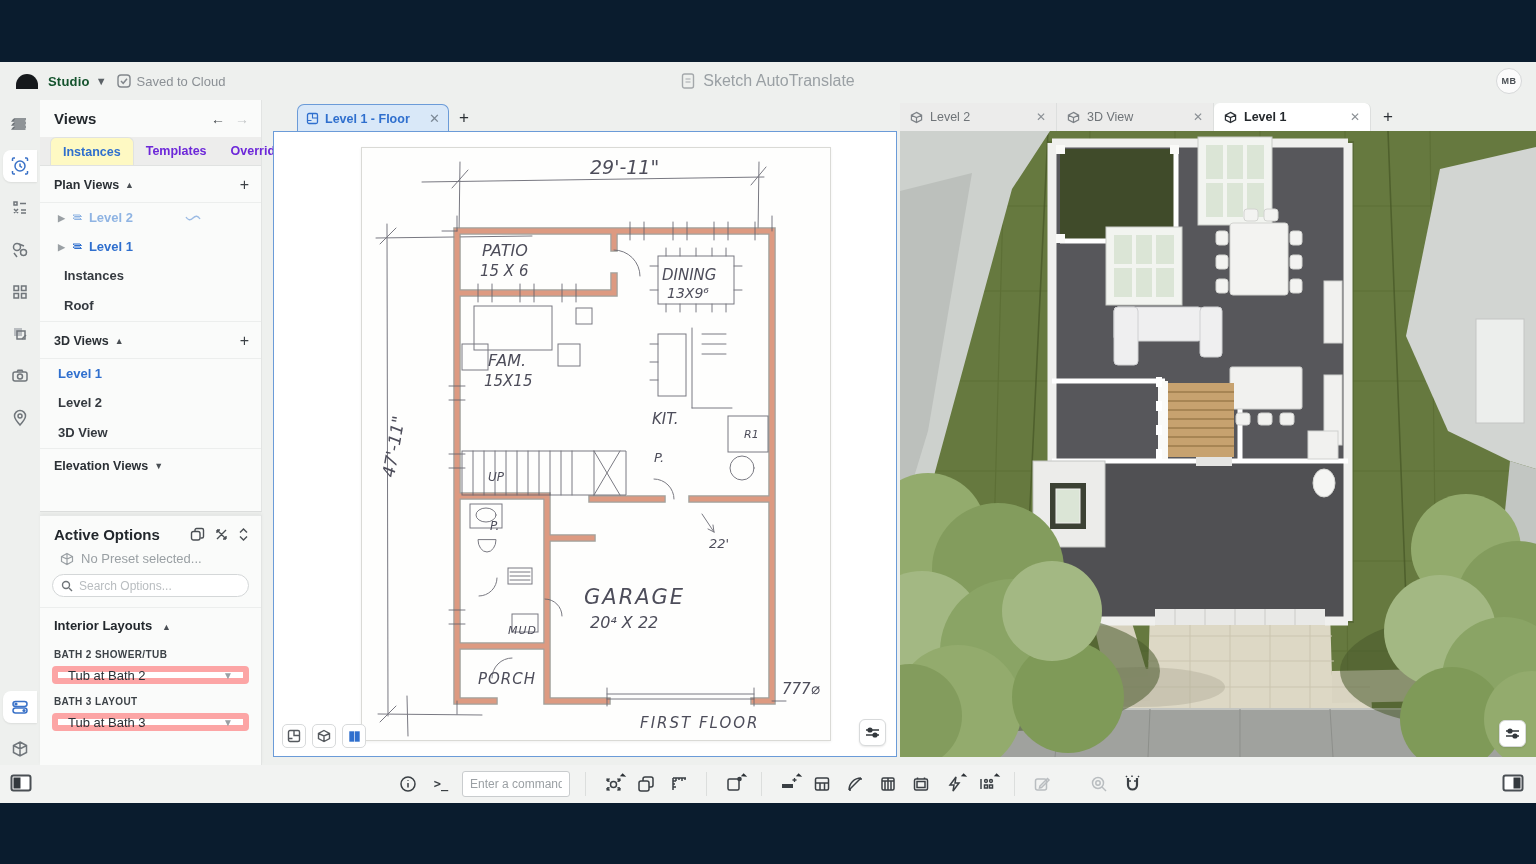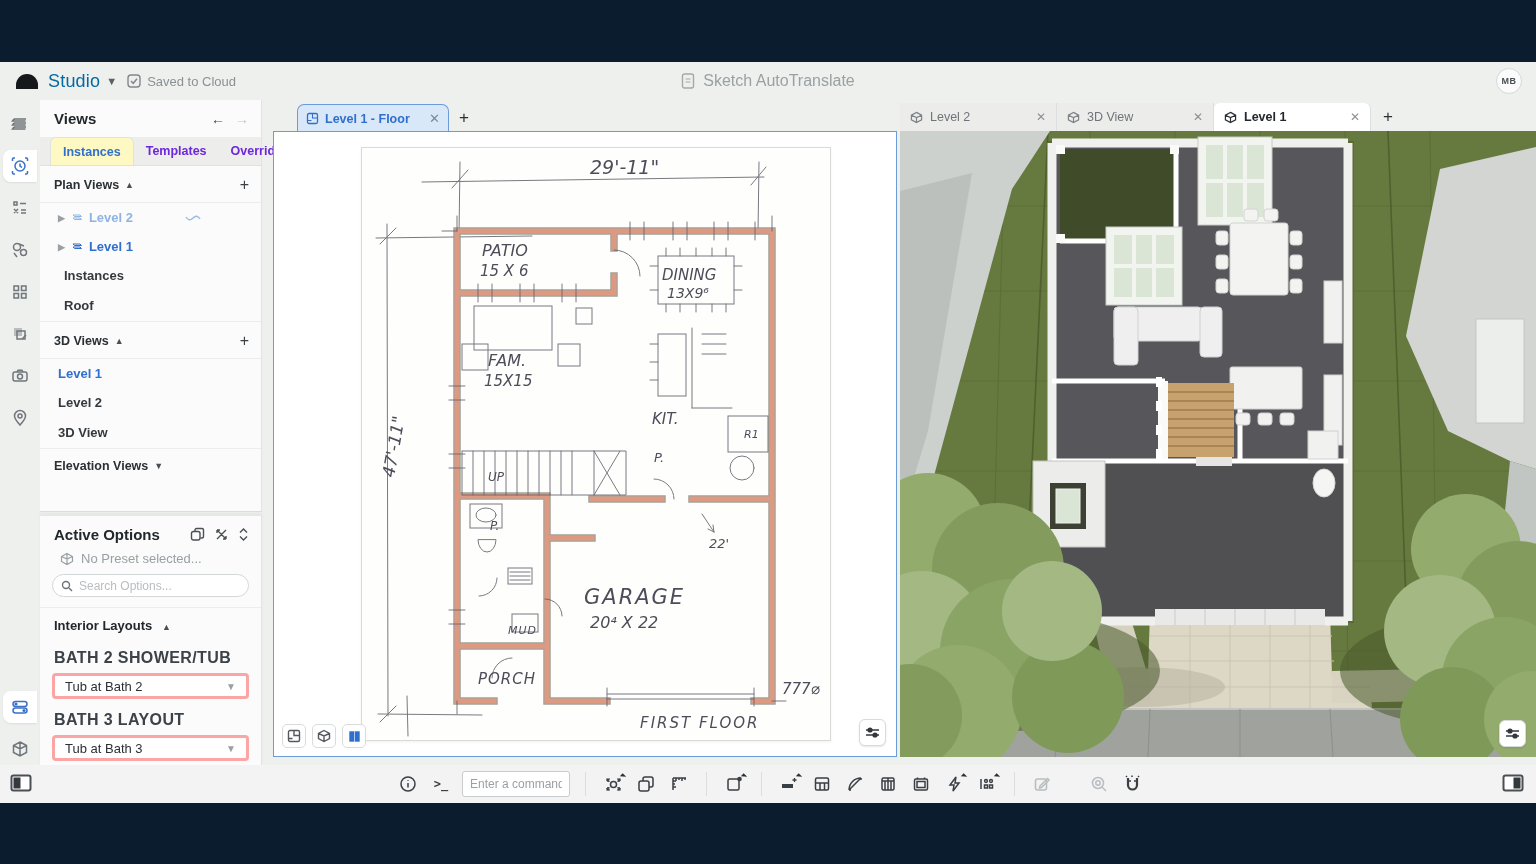--- a/index.html
+++ b/index.html
@@ -6,21 +6,21 @@
   html,body { width:1536px; height:864px; overflow:hidden; font-family:"Liberation Sans",sans-serif; background:#0a1c2e; }
   .abs { position:absolute; }
   #stage { position:relative; width:1536px; height:864px; }
   #navy-top { top:0; left:0; width:1536px; height:62px; background:#0a1c2e; }
   #navy-bottom { bottom:0; left:0; width:1536px; height:61px; background:#0a1c2e; }
   #app { top:62px; left:0; width:1536px; height:741px; background:#eef0ee; }
 
   
   #app-header { top:0; left:0; right:0; height:38px; display:flex; align-items:center; padding:0 14px; }
   .logo-box { width:26px; height:20px; margin-right:8px; }
-  .app-title { font-size:18px; font-weight:400; color:#0369a1; letter-spacing:.2px; }
+  .app-title { font-size:13px; font-weight:700; color:#14532d; letter-spacing:.2px; }
   .chev { color:#5b6166; font-size:11px; margin:0 10px 0 6px; }
   .saved { display:flex; align-items:center; gap:6px; color:#8b9095; font-size:13px; }
   #header-center { position:absolute; left:0; right:0; top:0; height:38px; display:flex; align-items:center; justify-content:center; gap:8px; color:#9aa0a4; font-size:16px; pointer-events:none; }
   #avatar { margin-left:auto; width:26px; height:26px; border-radius:50%; background:#fbfbfb; border:1px solid #d6d8d9; color:#4a4f54; font-size:9px; font-weight:700; display:flex; align-items:center; justify-content:center; letter-spacing:.5px; }
 
   
   #rail { top:38px; left:0; width:40px; bottom:38px; display:flex; flex-direction:column; align-items:center; padding-top:8px; gap:10px; }
   .rail-btn { width:34px; height:32px; display:flex; align-items:center; justify-content:center; border-radius:8px 0 0 8px; }
   .rail-btn svg { stroke:#70767b; fill:none; stroke-width:1.5; }
   .rail-btn.active { background:#fff; box-shadow:0 1px 2px rgba(0,0,0,.08); }
@@ -48,22 +48,22 @@
 
   
   #options-panel { top:453px; left:40px; width:222px; height:250px; background:#fafbfa; border-right:1px solid #e2e4e3; border-top:1px solid #e6e8e7; box-shadow:0 -2px 3px rgba(0,0,0,.04); }
   .opt-icons { margin-left:auto; display:flex; gap:10px; }
   .opt-icons svg { stroke:#4a4f54; fill:none; stroke-width:1.4; }
   .preset-row { display:flex; align-items:center; gap:7px; color:#9aa0a4; font-size:13px; padding:2px 14px 8px 20px; }
   .search-box { margin:0 12px 10px; height:23px; border:1px solid #d4d7d8; border-radius:12px; background:#fff; display:flex; align-items:center; padding:0 8px; gap:6px; }
   .search-box input { border:none; outline:none; font-size:12px; color:#5d6368; width:150px; background:transparent; font-family:inherit; }
   .search-box input::placeholder { color:#b9bdc0; }
   .opt-sec { border-top:1px solid #eceeed; padding:10px 14px 6px; font-size:13px; font-weight:700; color:#22272c; }
-  .fld-label { padding:10px 14px 4px; font-size:16px; font-weight:700; letter-spacing:.4px; color:#3c4247; }
-  .fld-select { margin:2px 12px 2px; height:26px; border:3px solid #fca5a5; border-radius:4px; background:#fff; display:flex; align-items:center; padding:0 10px; font-size:13px; color:#2b3035; }
+  .fld-label { padding:10px 14px 4px; font-size:10px; font-weight:700; letter-spacing:.4px; color:#3c4247; }
+  .fld-select { margin:2px 12px 2px; height:18px; border:6px solid #fca5a5; border-radius:4px; background:#fff; display:flex; align-items:center; padding:0 10px; font-size:13px; color:#2b3035; }
   .fld-select .sel-chev { margin-left:auto; color:#9aa0a4; font-size:10px; }
 
   
   #center-tab { top:41px; left:273px; height:29px; display:flex; align-items:flex-end;margin-left:24px; }
   .ctab { width:152px; height:28px; background:#d9e8f8; border:1.5px solid #6b9bd8; border-bottom:none; border-radius:7px 7px 0 0; display:flex; align-items:center; padding:0 8px; gap:6px; }
   .ctab-label { font-size:12.5px; font-weight:700; color:#2f6fce; flex:1; }
   .ctab-x { color:#7b8895; font-size:13px; }
   .tab-plus { margin-left:10px; font-size:17px; color:#2b3035; align-self:center; }
   #canvas { top:69px; left:273px; width:624px; height:626px; background:#fff; border:1.5px solid #6b9bd8; }
   #paper { position:absolute; left:87px; top:15px; width:470px; height:594px; background:#fefefd; border:1px solid #dadad6; box-shadow:0 1px 3px rgba(0,0,0,.06); }

